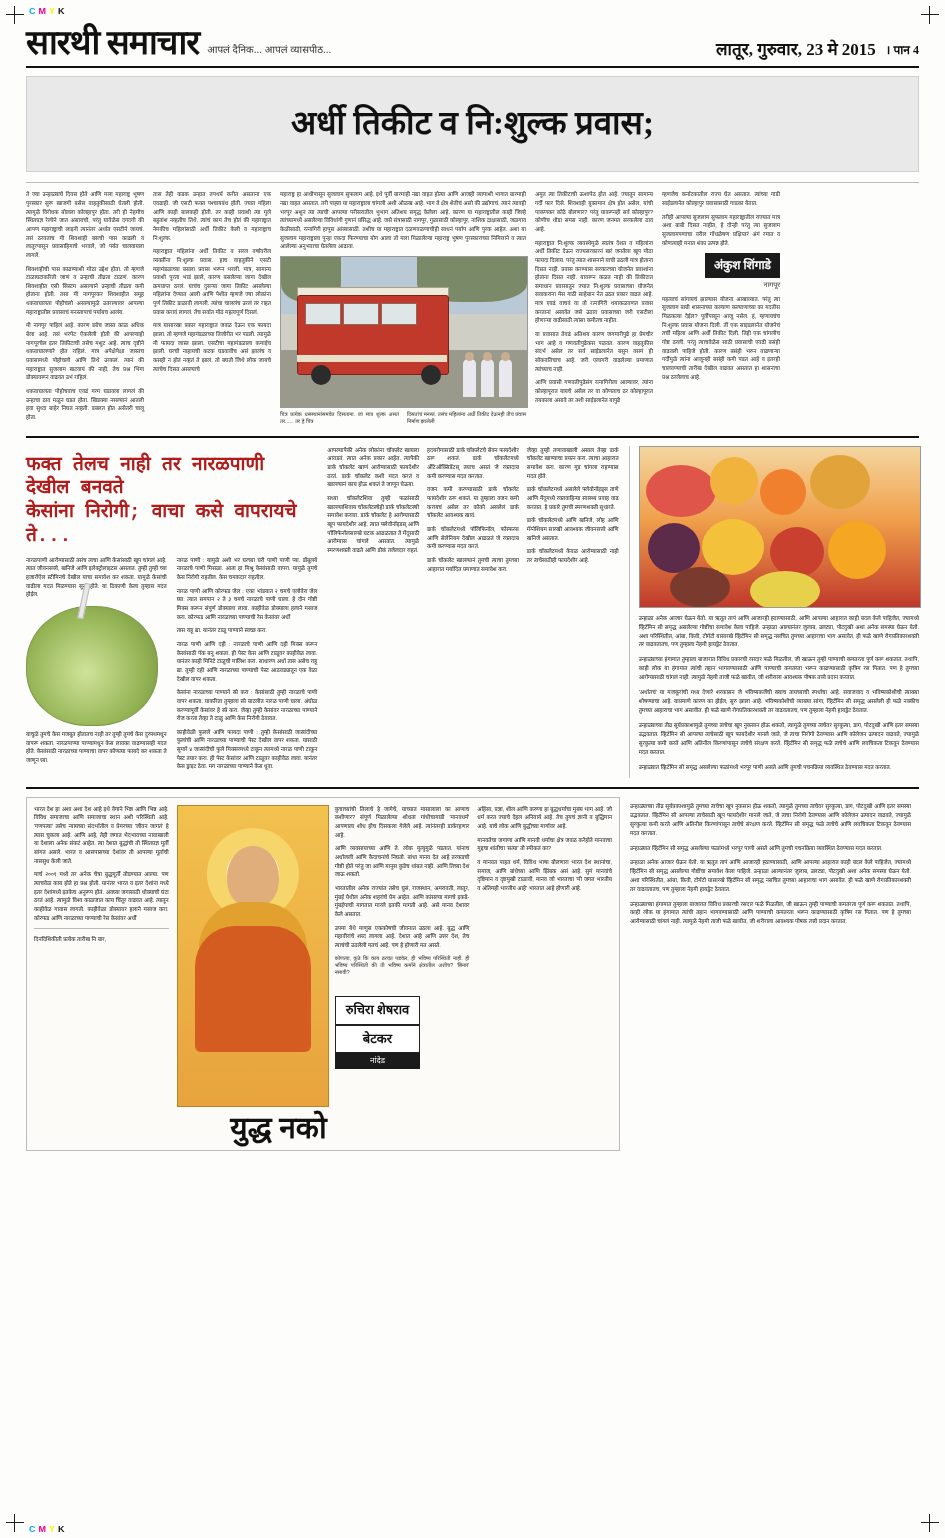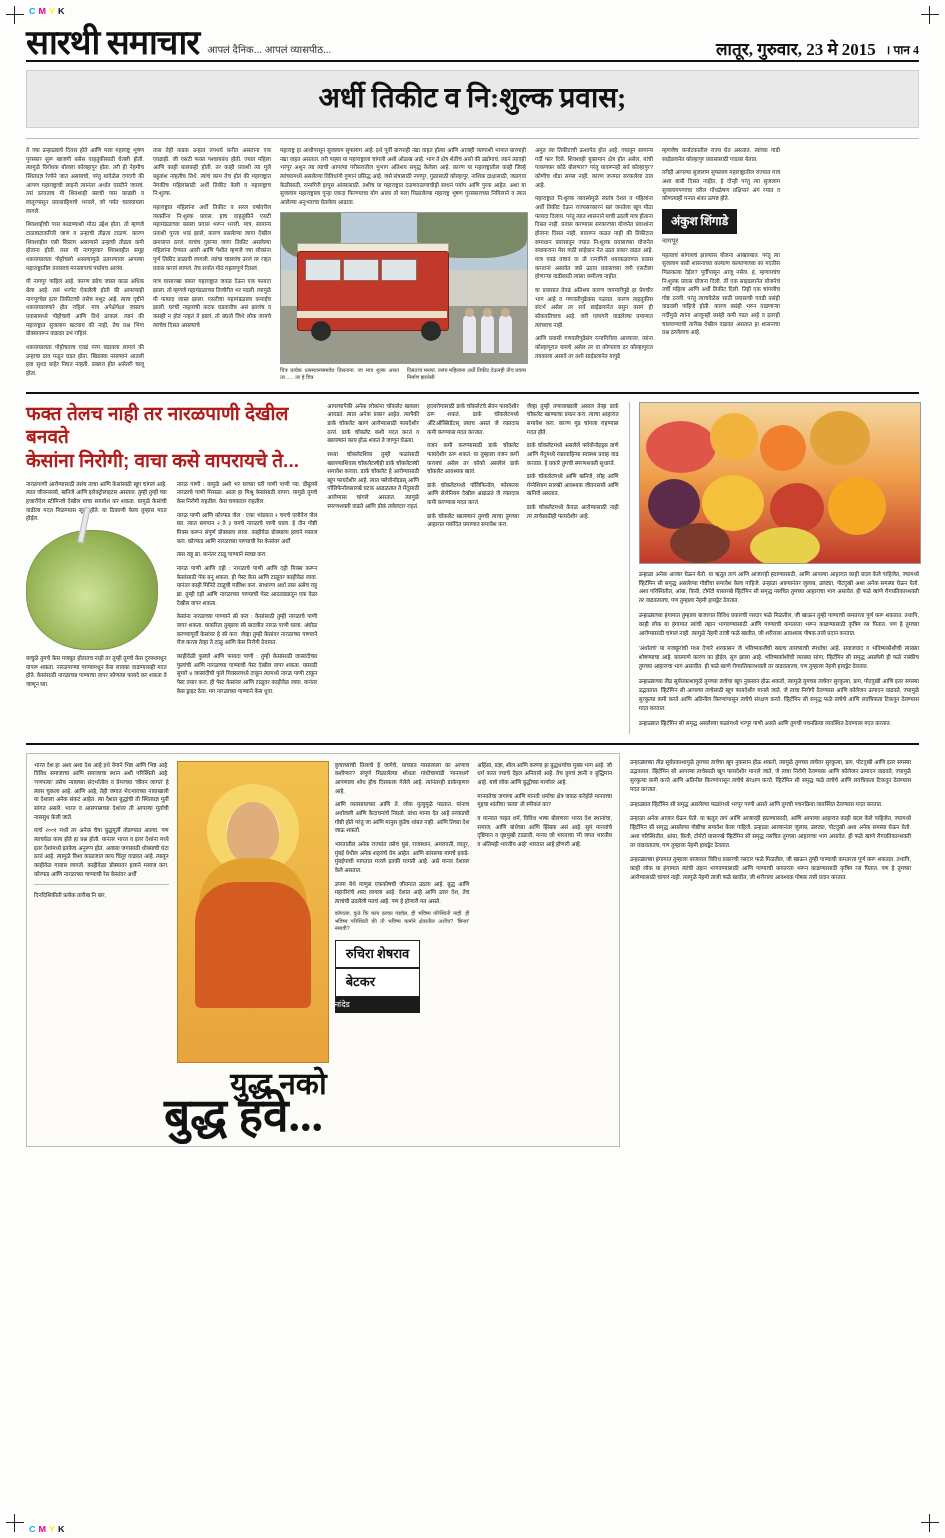--- a/index.html
+++ b/index.html
@@ -12,31 +12,31 @@
   .regmark:before{left:8px;top:0;width:1px;height:18px;}
   .regmark:after{top:8px;left:0;height:1px;width:18px;}
 
   .cmyk{position:absolute;top:8px;font-size:9px;letter-spacing:1px;font-weight:bold;}
   .cmyk span{padding:0 1px;}
   .c{color:#00AEEF}.m{color:#EC008C}.y{color:#FFF200}.k{color:#111}
 
   .inner{position:absolute;left:26px;top:26px;width:893px;height:1486px;}
 
   
-  .masthead{display:flex;align-items:flex-end;justify-content:space-between;border-bottom:2px solid #111;}
+  .masthead{display:flex;align-items:flex-end;justify-content:space-between;border-bottom:2px solid #111;padding-bottom:6px;}
   .mast-left{display:flex;align-items:flex-end;gap:8px;}
   .mast-title{font-family:"Liberation Serif",serif;font-size:34px;font-weight:bold;letter-spacing:-1px;line-height:1;}
   .mast-sub{font-size:10px;color:#333;padding-bottom:4px;}
   .mast-right{display:flex;align-items:flex-end;gap:10px;font-family:"Liberation Serif",serif;}
   .mast-date{font-size:17px;font-weight:bold;}
   .mast-page{font-size:12px;font-weight:bold;padding-bottom:2px;}
 
   
   .banner{margin-top:8px;background:#e9e9e9;border:1px solid #cfcfcf;padding:10px 6px 12px;text-align:center;}
-  .banner h1{margin:0;font-family:"Liberation Serif",serif;font-size:28px;line-height:1.22;font-weight:bold;letter-spacing:0px;}
+  .banner h1{margin:16px;font-family:"Liberation Serif",serif;font-size:33px;line-height:1.22;font-weight:bold;letter-spacing:0px;}
   .banner h1 .l2{display:block;}
 
   
   .topsec{display:flex;gap:9px;margin-top:10px;border-top:1px solid #bbb;padding-top:7px;}
   .col{font-size:5.6px;line-height:1.55;text-align:justify;color:#1a1a1a;}
   .col p{margin:0 0 5px 0;}
   .w1{width:118px}.w2{width:118px}.w3{width:246px}.w4{width:118px}.w5{width:118px}
 
   .photo{width:100%;height:150px;border:1px solid #999;background:linear-gradient(#9fb7c9,#c9cfc2 45%,#8d9178);position:relative;overflow:hidden;margin:4px 0 3px;}
   .photo.bus{background:linear-gradient(#b9c9d6 0 38%,#cfcfc6 38% 62%,#9a9a8c 62%);}
@@ -45,30 +45,30 @@
   .bus-win{position:absolute;top:46px;height:20px;background:#dfe6e8;border:1px solid #8a6a60;}
   .bus-strip{position:absolute;left:16px;top:98px;width:150px;height:7px;background:#e8dfc8;}
   .bus-wheel{position:absolute;width:20px;height:20px;border-radius:50%;background:#2b2b2b;top:108px;}
   .ppl{position:absolute;bottom:10px;width:13px;height:38px;background:#e8e8ee;border-radius:5px 5px 0 0;}
   .ppl.h:after{content:"";position:absolute;left:2px;top:-7px;width:9px;height:9px;border-radius:50%;background:#c8ad90;}
   .tree{position:absolute;top:0;width:60px;height:45px;background:#6f7f55;opacity:.85;border-radius:0 0 40% 40%;}
 
   .cap{font-size:5.2px;color:#333;line-height:1.4;text-align:justify;}
 
   
-  .authorbox{margin:6px 0 4px;text-align:left;}
+  .authorbox{margin:6px 0 4px;text-align:right;}
   .author-name{display:inline-block;background:#1b1b1b;color:#fff;font-family:"Liberation Serif",serif;font-weight:bold;font-size:12px;padding:3px 9px;}
   .author-city{font-size:7px;color:#333;margin-top:2px;}
 
   
   .midsec{display:flex;gap:10px;margin-top:9px;border-top:2px solid #111;padding-top:8px;}
   .midleft{width:292px}
   .midmid{width:292px}
   .midright{width:281px;border-left:1px solid #bbb;padding-left:9px;}
-  .sec-h{font-family:Liberation Sans, sans-serif;font-weight:bold;font-size:19px;line-height:1.25;margin:0 0 7px;}
+  .sec-h{font-family:Liberation Mono, monospace;font-weight:bold;font-size:19px;line-height:1.25;margin:8px 0 7px;}
   .sec-h.red{color:#b01c1c;}
   .twocol{column-count:2;column-gap:10px;font-size:5.6px;line-height:1.55;text-align:justify;}
   .twocol p{margin:0 0 5px 0;}
   .threecol{column-count:3;column-gap:8px;font-size:5.6px;line-height:1.55;text-align:justify;}
   .threecol p{margin:0 0 5px 0;}
 
   .coconut{width:130px;height:118px;float:left;margin:2px 8px 4px 0;background:radial-gradient(circle at 45% 55%,#cfe39a,#95b455 60%,#6d8a3c);border-radius:48% 48% 46% 46%;position:relative;border:1px solid #7d9a4a;}
   .straw{position:absolute;left:54px;top:-24px;width:4px;height:34px;background:#e8e8e8;transform:rotate(12deg);border:1px solid #bbb;}
   .fruit{width:100%;height:160px;border:1px solid #999;background:linear-gradient(#f4d6a0,#f0a04b 45%,#c0392b);position:relative;overflow:hidden;margin-bottom:6px;}
   .fr{position:absolute;border-radius:50%;}
@@ -85,21 +85,21 @@
   .bw{width:136px}
   .buddha{width:150px;height:300px;background:linear-gradient(#f2c14e,#e8a33d);border:1px solid #b8842a;position:relative;overflow:hidden;}
   .halo{position:absolute;left:50%;transform:translateX(-50%);top:22px;width:92px;height:92px;border-radius:50%;background:radial-gradient(circle,#fff6cf 0 40%,#f6d56b 41% 100%);}
   .bhead{position:absolute;left:50%;transform:translateX(-50%);top:40px;width:52px;height:62px;border-radius:50% 50% 45% 45%;background:#dfae7a;}
   .bbody{position:absolute;left:50%;transform:translateX(-50%);top:96px;width:108px;height:150px;border-radius:46px 46px 10px 10px;background:#e2a12f;}
   .brobe{position:absolute;left:50%;transform:translateX(-50%);top:120px;width:116px;height:126px;background:#d4541f;border-radius:40px 40px 6px 6px;opacity:.9;}
 
   .bigtitle{font-family:"Liberation Serif",serif;font-weight:bold;line-height:1;}
   .bt1{font-size:30px;}
   .bt2{font-size:46px;}
-  .authorbox2{display:inline-block;margin-top:8px;}
+  .authorbox2{display:inline-block;text-align:center;margin-top:20px;}
   .an2{background:#fff;border:1px solid #222;font-family:"Liberation Serif",serif;font-weight:bold;font-size:13px;padding:3px 10px;display:block;}
   .ac2{background:#1b1b1b;color:#fff;font-size:8px;padding:2px 0;display:block;}
   .rule{border-top:1px solid #bbb;margin:6px 0;}
 </style>
 </head>
 <body>
 
 <div class="page">
 
   <div class="regmark" style="left:6px;top:6px;"></div>
@@ -285,21 +285,20 @@
             </div>
           </div>
 
           <div class="bcol bw">
             <p>अहिंसा, प्रज्ञा, शील आणि करुणा हा बुद्धधर्माचा मुख्य भाग आहे. जो धर्म करत ज्याचे देहल अनिवार्य आहे. तेच तुमचं ज्ञानी व बुद्धिमान आहे. याचे लोक आणि बुद्धीच्या मार्गावर आहे.</p>
             <p>मानवतेचा जगाणा आणि मानवी धर्माचा क्षेत्र जवळ करेहोते मानवाचा मुद्दचा शांतीचा 'सत्या' तो स्पीकतं का?</p>
             <p>व मानवत पाहत धर्म, विविध भाषा बोलणारा भारत देश स्थानांचा, समाज, आणि बांधेच्या आणि झिंबक असं आहे. सुमं मानवांचे दृष्टिमान व दृष्टमुखी टाळावी, मानव जो भारताचा 'मी जगत भारतीय व अंतिमही भारतीय आहे' भारतात आहे होणारी आहे.</p>
           </div>
         </div>
 
-        <div class="bigtitle bt2" style="margin-top:-6px;padding-left:130px;">बुद्ध हवे...</div>
       </div>
 
       <div class="botright">
         <div class="body" style="font-size:5.6px;line-height:1.6;text-align:justify;">
           <p>उन्हाळ्याच्या तीव्र सूर्यप्रकाशामुळे तुमच्या त्वचेचा खूप नुकसान होऊ शकतो, त्यामुळे तुमच्या त्वचेवर सुरकुत्या, डाग, पोटदुखी आणि इतर समस्या उद्भवतात. व्हिटॅमिन सी आपल्या त्वचेसाठी खूप फायदेशीर मानले जाते, जे त्वचा निरोगी ठेवण्यास आणि कोलेजन उत्पादन वाढवते, ज्यामुळे सुरकुत्या कमी करते आणि अतिनील किरणांपासून त्वचेचे संरक्षण करते. व्हिटॅमिन सी समृद्ध फळे त्वचेचे आणि लवचिकता टिकवून ठेवण्यास मदत करतात.</p>
           <p>उन्हाळ्यात व्हिटॅमिन सी समृद्ध असलेल्या फळांमध्ये भरपूर पाणी असते आणि तुमची पचनक्रिया व्यवस्थित ठेवण्यास मदत करतात.</p>
           <p>उन्हाळा अनेक आजार घेऊन येतो. या ऋतूत तापं आणि आजारही ह्ठाण्यासाठी, आणि आपल्या आहारात काही बदल केले पाहिजेत, ज्यामध्ये व्हिटॅमिन सी समृद्ध असलेल्या गोष्टींचा समावेश केला पाहिजे. उन्हाळा आल्यानंतर जुलाब, उलट्या, पोटदुखी अशा अनेक समस्या घेऊन येतो. अशा परिस्थितीत, आंबा, किवी, टोमॅटो यासारखे व्हिटॅमिन सी समृद्ध नसचित तुमच्या आहाराचा भाग असावेत. ही फळे खाणे रोगप्रतिकारशक्ती तर वाढवतातच, पण तुम्हाला नेहमी हायड्रेट ठेवतात.</p>
           <p>उन्हाळ्याच्या हंगामात तुम्हाला बाजारात विविध प्रकारची रसदार फळे मिळतील, जी खाऊन तुम्ही पाण्याची कमतरता पूर्ण करू शकतात. तथापि, काही लोक या हंगामात त्यांची तहान भागवण्यासाठी आणि पाण्याची कमतरता भरून काढण्यासाठी कृत्रिम रस पितात. पण हे तुमच्या आरोग्यासाठी चांगलं नाही. त्यामुळे नेहमी ताजी फळे खावीत, जी शरीराला आवश्यक पोषक तत्त्वे प्रदान करतात.</p>
         </div>
       </div>

